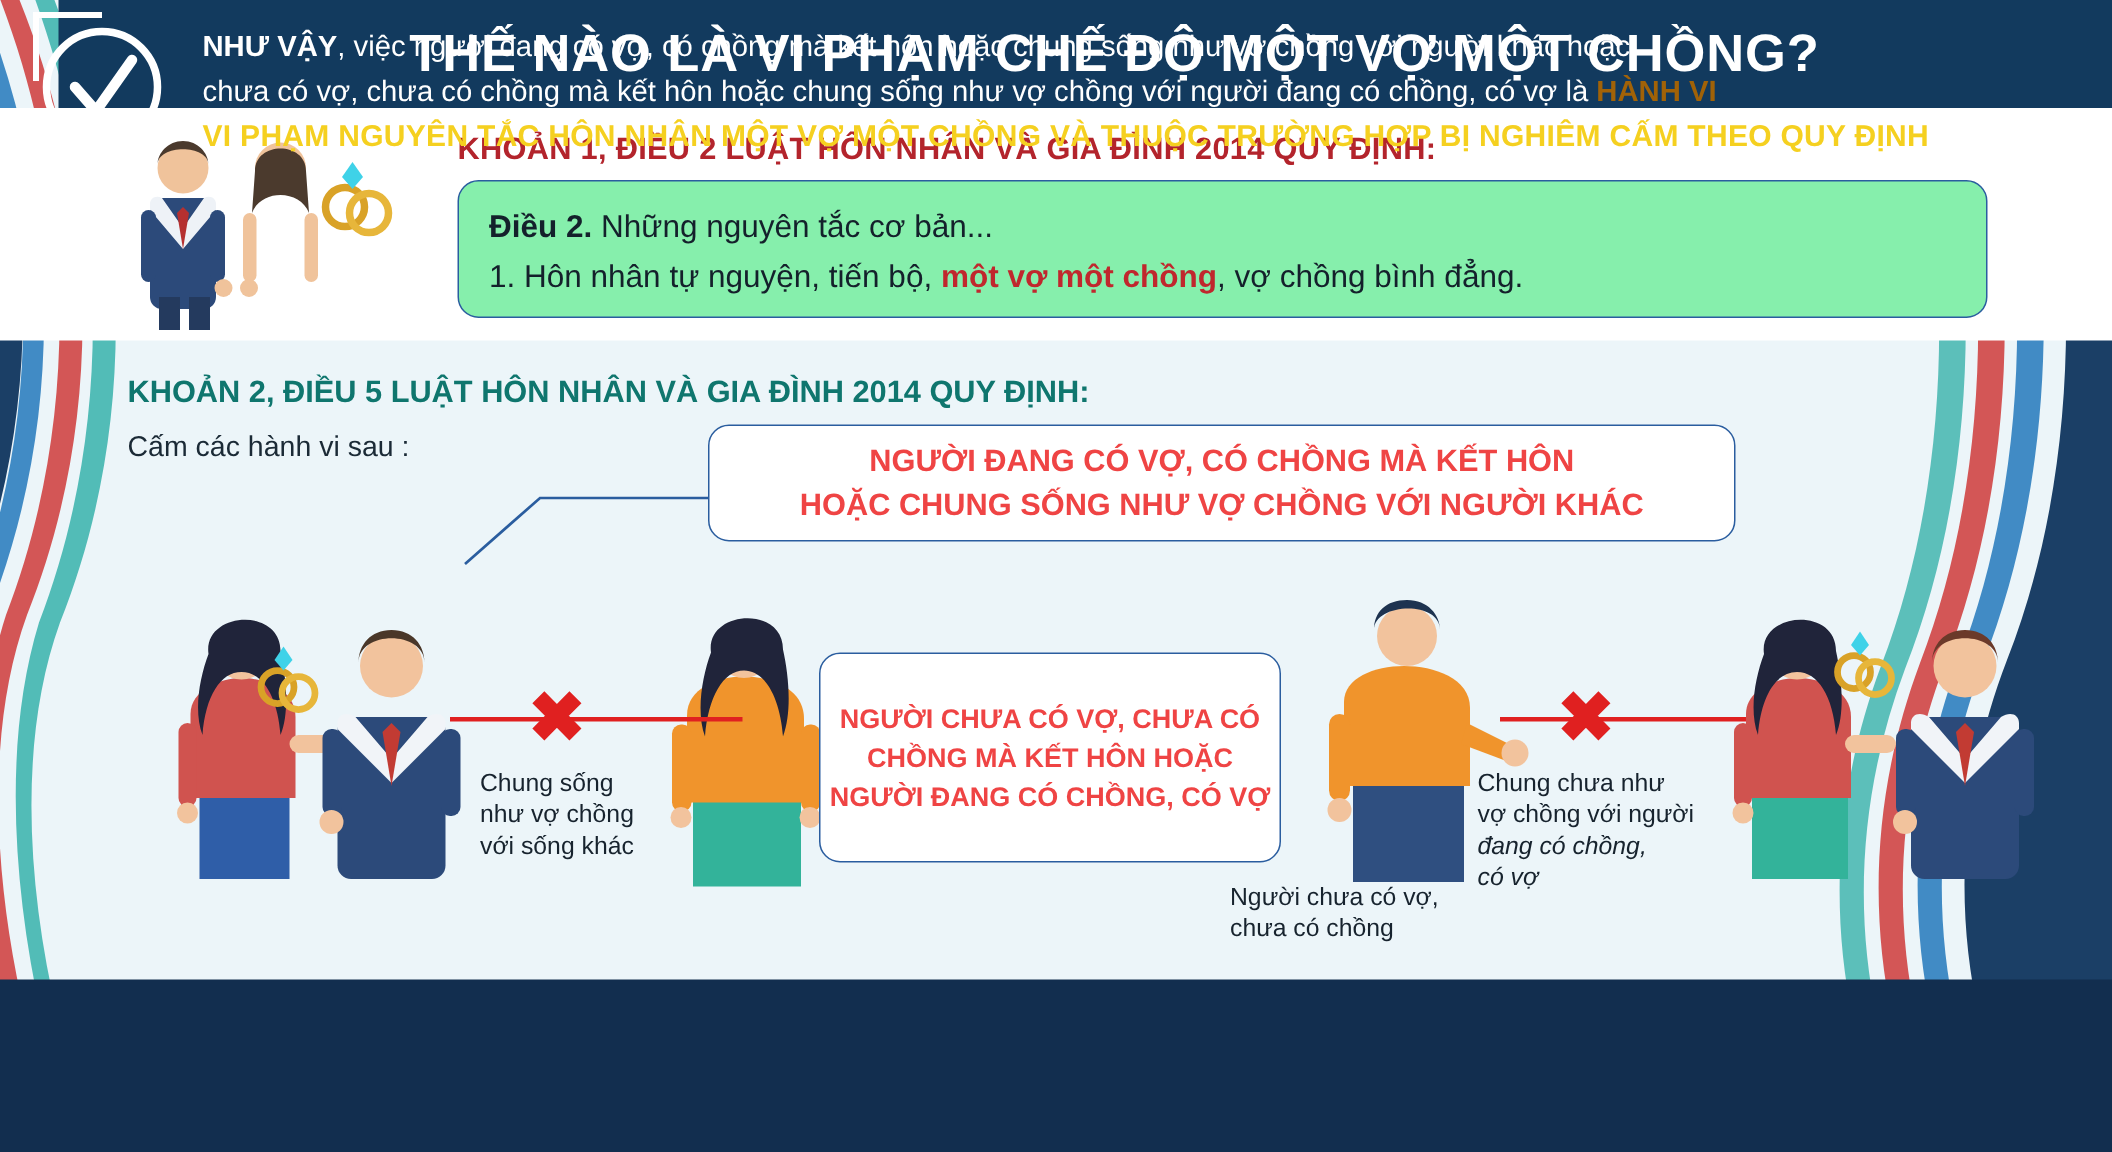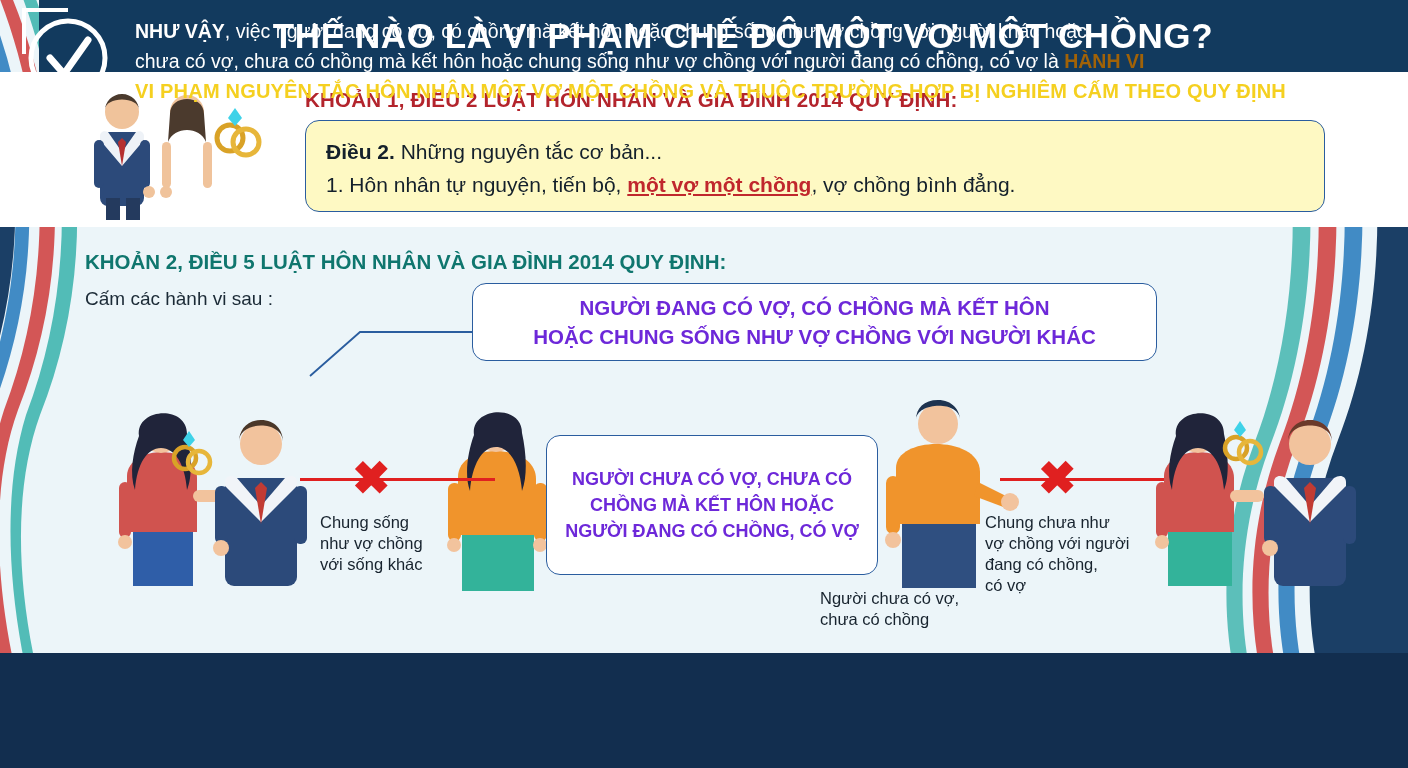--- a/index.html
+++ b/index.html
@@ -41,58 +41,58 @@
   .couple1{
     position:absolute;left:70px;top:80px;width:200px;height:140px;z-index:3;
   }
   .sec1-heading{
     position:absolute;left:305px;top:88px;
     color:#b3242c;font-size:20.5px;font-weight:bold;letter-spacing:.2px;z-index:3;
     white-space:nowrap;
   }
   .sec1-box{
     position:absolute;left:305px;top:120px;width:1020px;height:92px;
-    border:1.6px solid #2a5d9f;border-radius:14px;background:#fef9c3;z-index:3;
+    border:1.6px solid #2a5d9f;border-radius:14px;background:#86efac;z-index:3;
     box-sizing:border-box;padding:14px 20px;
   }
   .sec1-line{font-size:21px;color:#14202b;line-height:33px;white-space:nowrap;}
   .sec1-line b{font-weight:bold;}
-  .hl-red{color:#c0272d;font-weight:bold;text-decoration:underline;}
+  .hl-red{color:#c0272d;font-weight:bold;}
 
   
   .sec2-heading{
     position:absolute;left:85px;top:250px;color:#0f766e;
     font-size:20.5px;font-weight:bold;z-index:3;white-space:nowrap;
   }
   .sec2-sub{
     position:absolute;left:85px;top:288px;color:#1b2a36;font-size:19px;z-index:3;
     white-space:nowrap;
   }
 
   .callout{
     position:absolute;background:#ffffff;border:1.6px solid #2a5d9f;border-radius:14px;
     box-sizing:border-box;z-index:4;display:flex;flex-direction:column;
     align-items:center;justify-content:center;text-align:center;
   }
-  .callout .cl{font-weight:bold;color:#6d28d9;white-space:nowrap;}
+  .callout .cl{font-weight:bold;color:#ef4444;white-space:nowrap;}
 
   .box-top{left:472px;top:283px;width:685px;height:78px;padding:6px 10px;}
   .box-top .cl{font-size:20.5px;line-height:29px;}
 
-  .box-mid{left:546px;top:435px;width:332px;height:140px;padding:6px 8px;}
+  .box-mid{left:546px;top:435px;width:308px;height:140px;padding:6px 8px;}
   .box-mid .cl{font-size:18px;line-height:26px;}
 
   .leader{position:absolute;z-index:3;}
 
   
   .scene{position:absolute;z-index:3;}
   .cap{
     position:absolute;z-index:4;font-size:16.5px;color:#17232e;line-height:21px;
   }
-  .cap-i{}
+  .cap-i{font-style:italic;}
 
   .xmark{position:absolute;z-index:5;color:#e02020;font-size:46px;font-weight:bold;line-height:1;}
 
   .redline{position:absolute;z-index:3;height:3px;background:#e02020;}
 
   
   .footer{
     position:absolute;left:0;bottom:0;width:1408px;height:115px;background:#122e4f;z-index:6;
   }
   .check-badge{position:absolute;left:26px;top:16px;width:84px;height:84px;z-index:7;}

